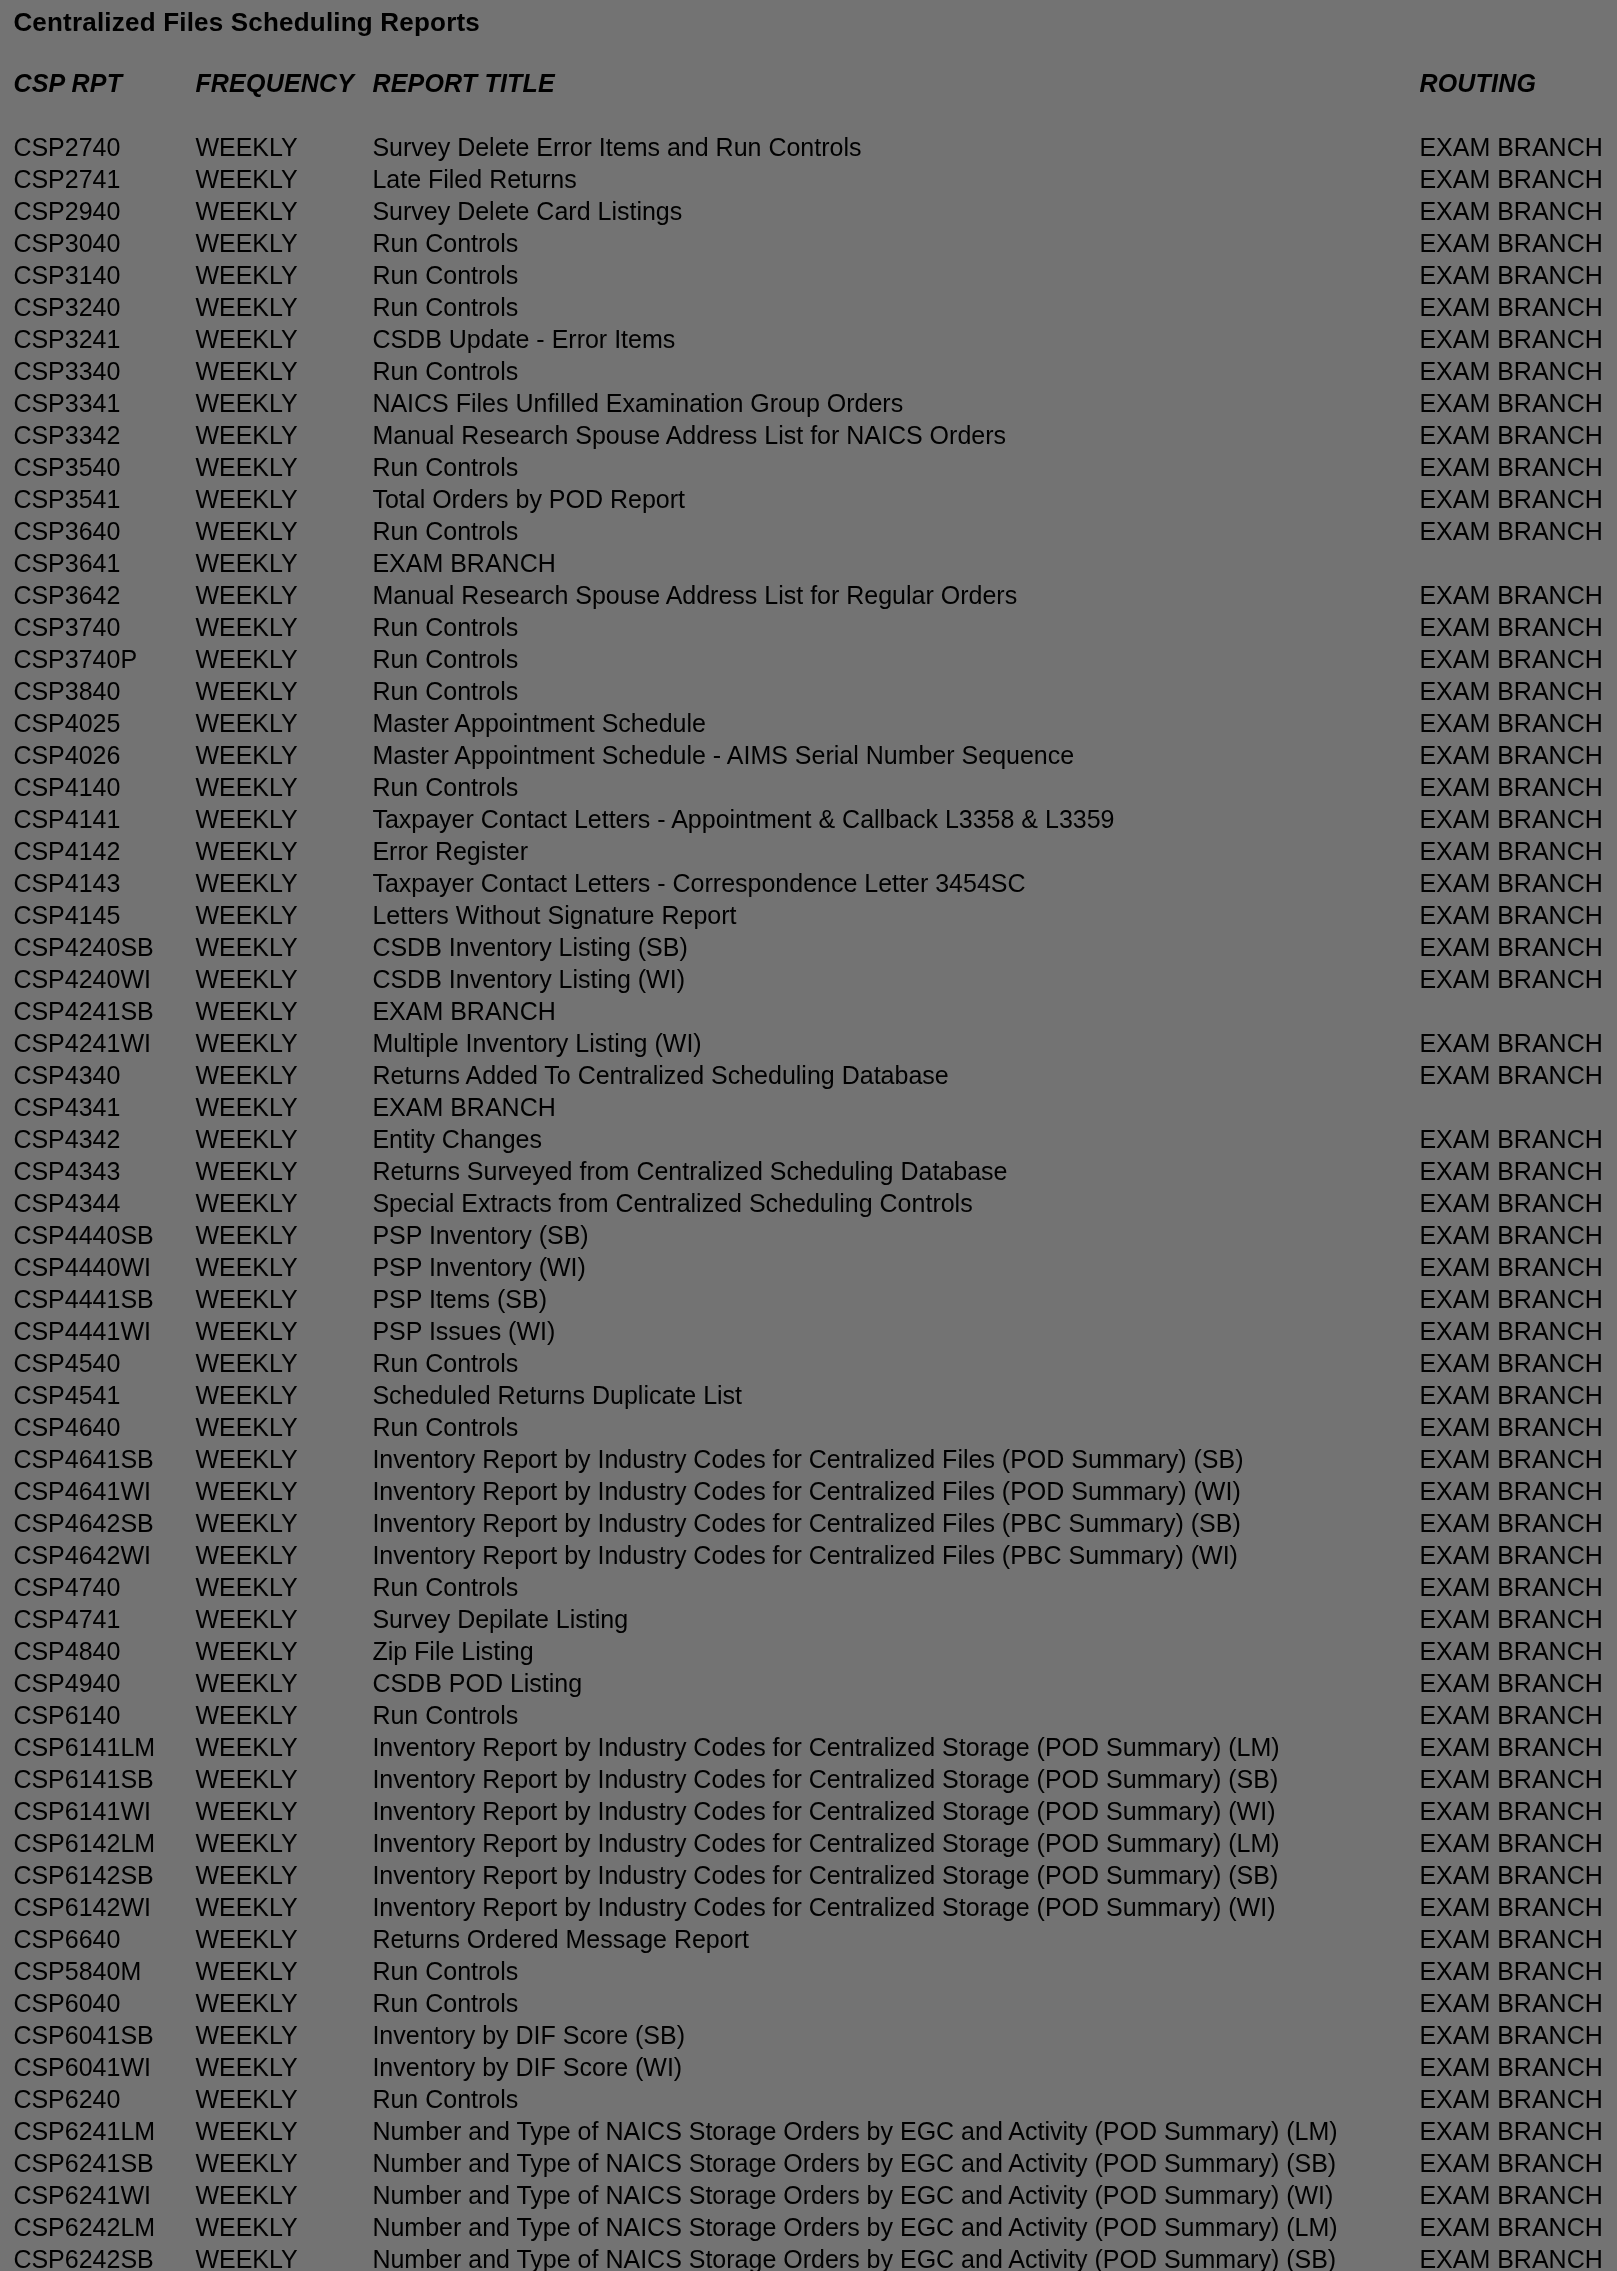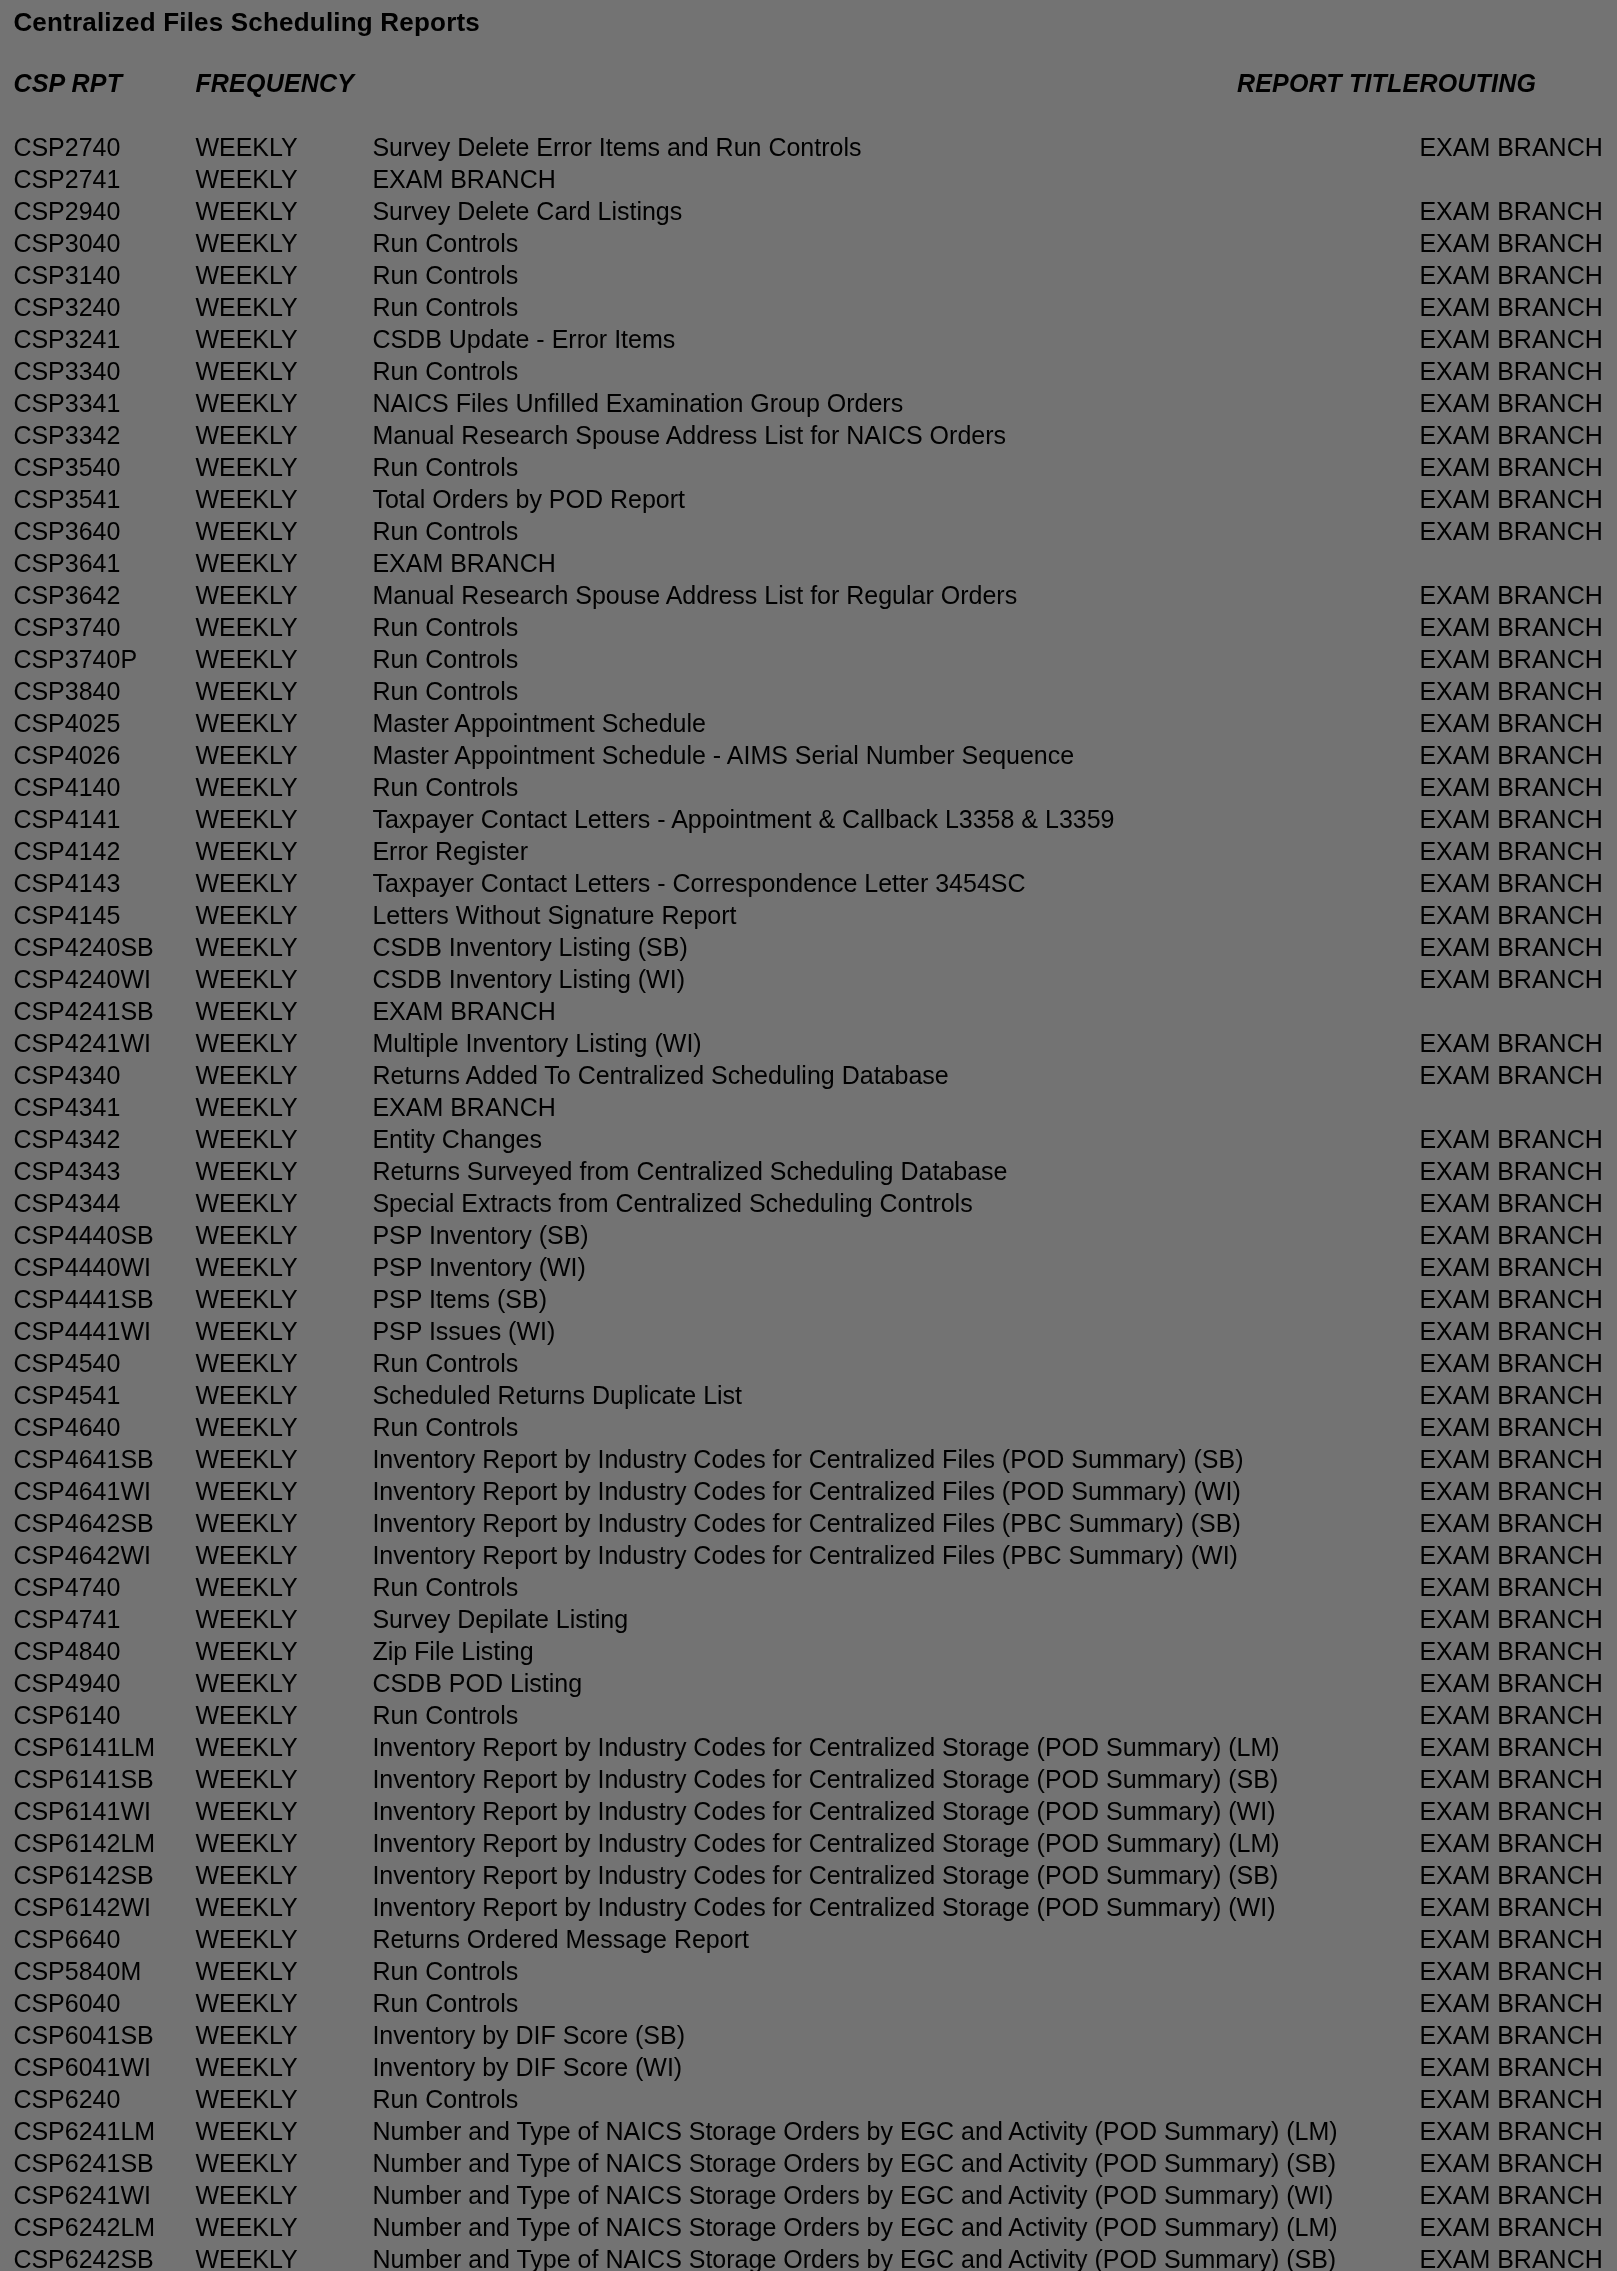--- a/index.html
+++ b/index.html
@@ -37,21 +37,21 @@
     white-space: nowrap;
   }
   .table-header {
     position: absolute;
     top: 67px; left: 0;
     width: 1618px;
     font-weight: bold;
     letter-spacing: 0.2px;
     font-style: italic;
   }
-  .table-header .center { text-align: right; }
+  .table-header .center { text-align: left; }
   .table-body {
     position: absolute;
     top: 131px; left: 0;
     width: 1618px;
   }
   .cell { overflow: visible; }
 </style>
 </head>
 <body>
 
@@ -70,20 +70,21 @@
   <div class="row">
     <span class="cell">CSP2740</span>
     <span class="cell">WEEKLY</span>
     <span class="cell">Survey Delete Error Items and Run Controls</span>
     <span class="cell">EXAM BRANCH</span>
   </div>
 
   <div class="row">
     <span class="cell">CSP2741</span>
     <span class="cell">WEEKLY</span>
+    <span class="cell">Late Filed Returns</span>
     <span class="cell">EXAM BRANCH</span>
   </div>
 
   <div class="row">
     <span class="cell">CSP2940</span>
     <span class="cell">WEEKLY</span>
     <span class="cell">Survey Delete Card Listings</span>
     <span class="cell">EXAM BRANCH</span>
   </div>
 

